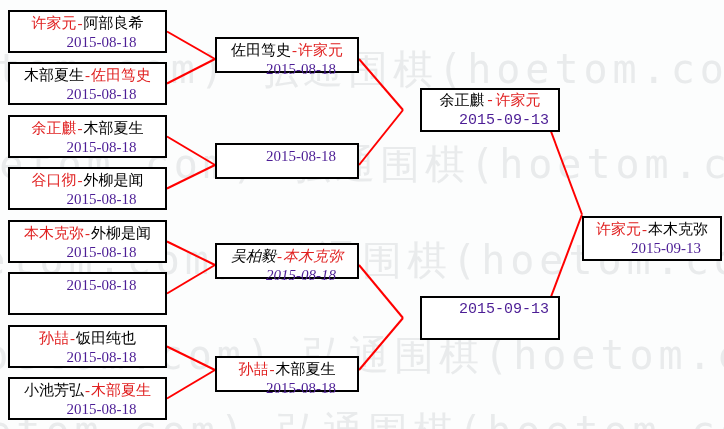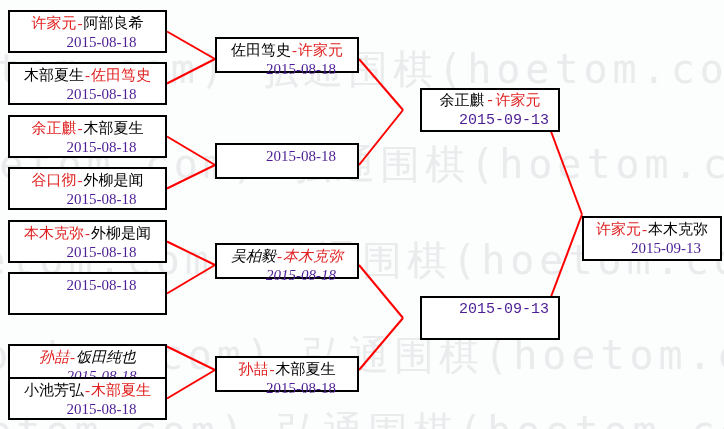--- a/index.html
+++ b/index.html
@@ -56,21 +56,21 @@
 
   
   .r1 { left: 8px;   width: 159px; height: 43px; }
   .r2 { left: 215px; width: 144px; height: 36px; }
   .sf { left: 420px; width: 140px; height: 44px; font-family: Liberation Mono, monospace; }
   .fin{ left: 582px; width: 140px; height: 45px; margin-top: 24px; }
 
   #b-r1m1 { top: 10px; }  #b-r1m2 { top: 62px; }
   #b-r1m3 { top: 115px; } #b-r1m4 { top: 167px; }
   #b-r1m5 { top: 220px; } #b-r1m6 { top: 272px; }
-  #b-r1m7 { top: 344px; font-style: italic; } #b-r1m8 { top: 377px; }
+  #b-r1m7 { top: 325px; } #b-r1m8 { top: 377px; }
   #b-r2m1 { top: 37px; }  #b-r2m2 { top: 143px; }
   #b-r2m3 { top: 243px; font-style: italic; } #b-r2m4 { top: 356px; }
   #b-sf1  { top: 88px; }  #b-sf2  { top: 296px; }
   #b-f1   { top: 192px; }
 
   #wm1 { top: 42px;  left: -300px; }
   #wm2 { top: 137px; left: -268px; }
   #wm3 { top: 233px; left: -286px; }
   #wm4 { top: 328px; left: -254px; }
   #wm5 { top: 404px; left: -280px; }

